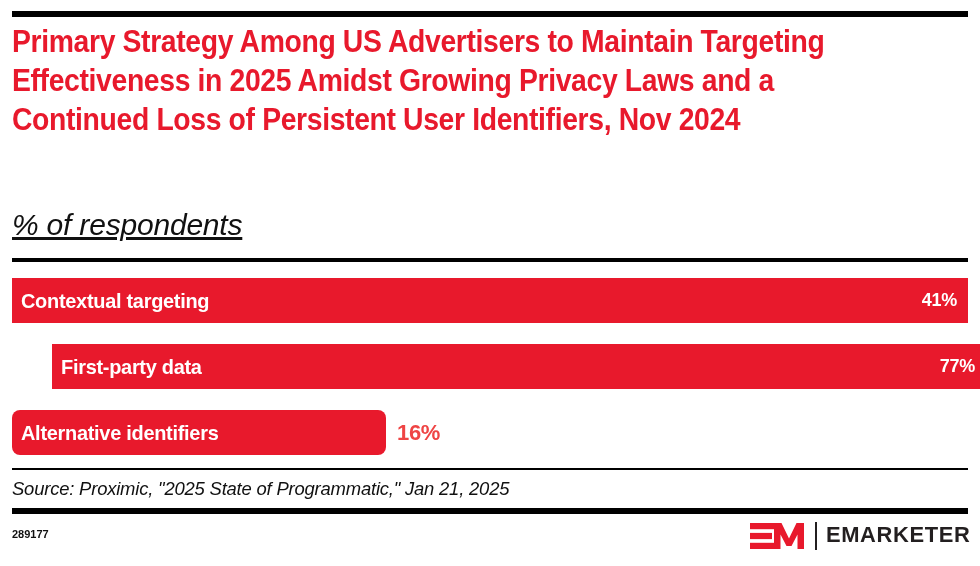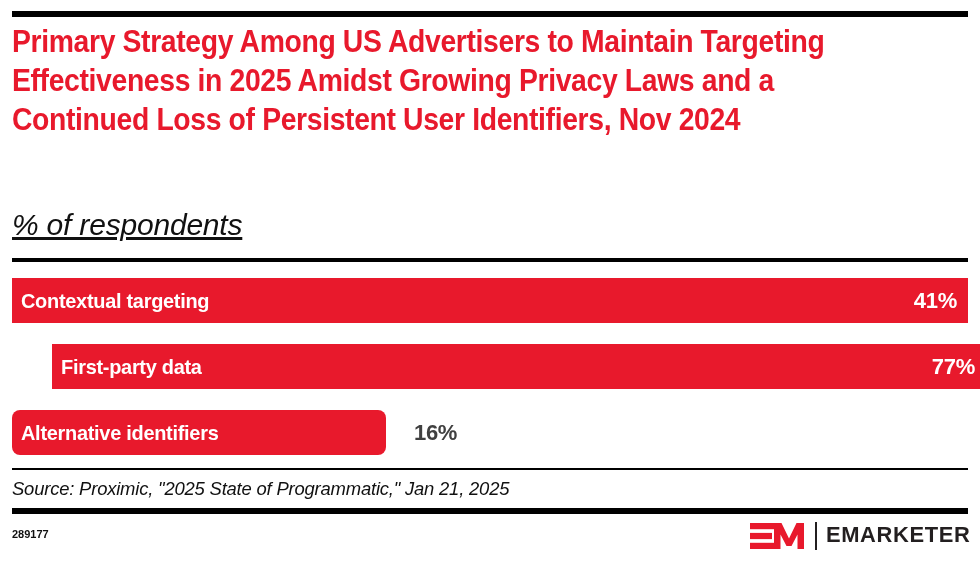--- a/index.html
+++ b/index.html
@@ -97,37 +97,37 @@
     letter-spacing: -0.3px;
     white-space: nowrap;
     transform: scaleX(0.95);
     transform-origin: left center;
   }
   .bar-value-in {
     margin-left: auto;
     color: #ffffff;
     font-family: "Liberation Sans", sans-serif;
     font-weight: bold;
-    font-size: 22px;
+    font-size: 18px;
     letter-spacing: -0.3px;
     white-space: nowrap;
   }
   .bar-value-out {
     position: absolute;
     top: 0;
     height: 45px;
     display: flex;
     align-items: center;
-    color: #404040;
+    color: #ef4444;
     font-family: "Liberation Sans", sans-serif;
     font-weight: bold;
     font-size: 22px;
     letter-spacing: -0.3px;
     white-space: nowrap;
-    padding-left: 28px;
+    padding-left: 11px;
   }
 
   
   .source {
     position: absolute;
     left: 12px;
     top: 478px;
     color: #111111;
     font-family: "Liberation Sans", sans-serif;
     font-style: italic;

